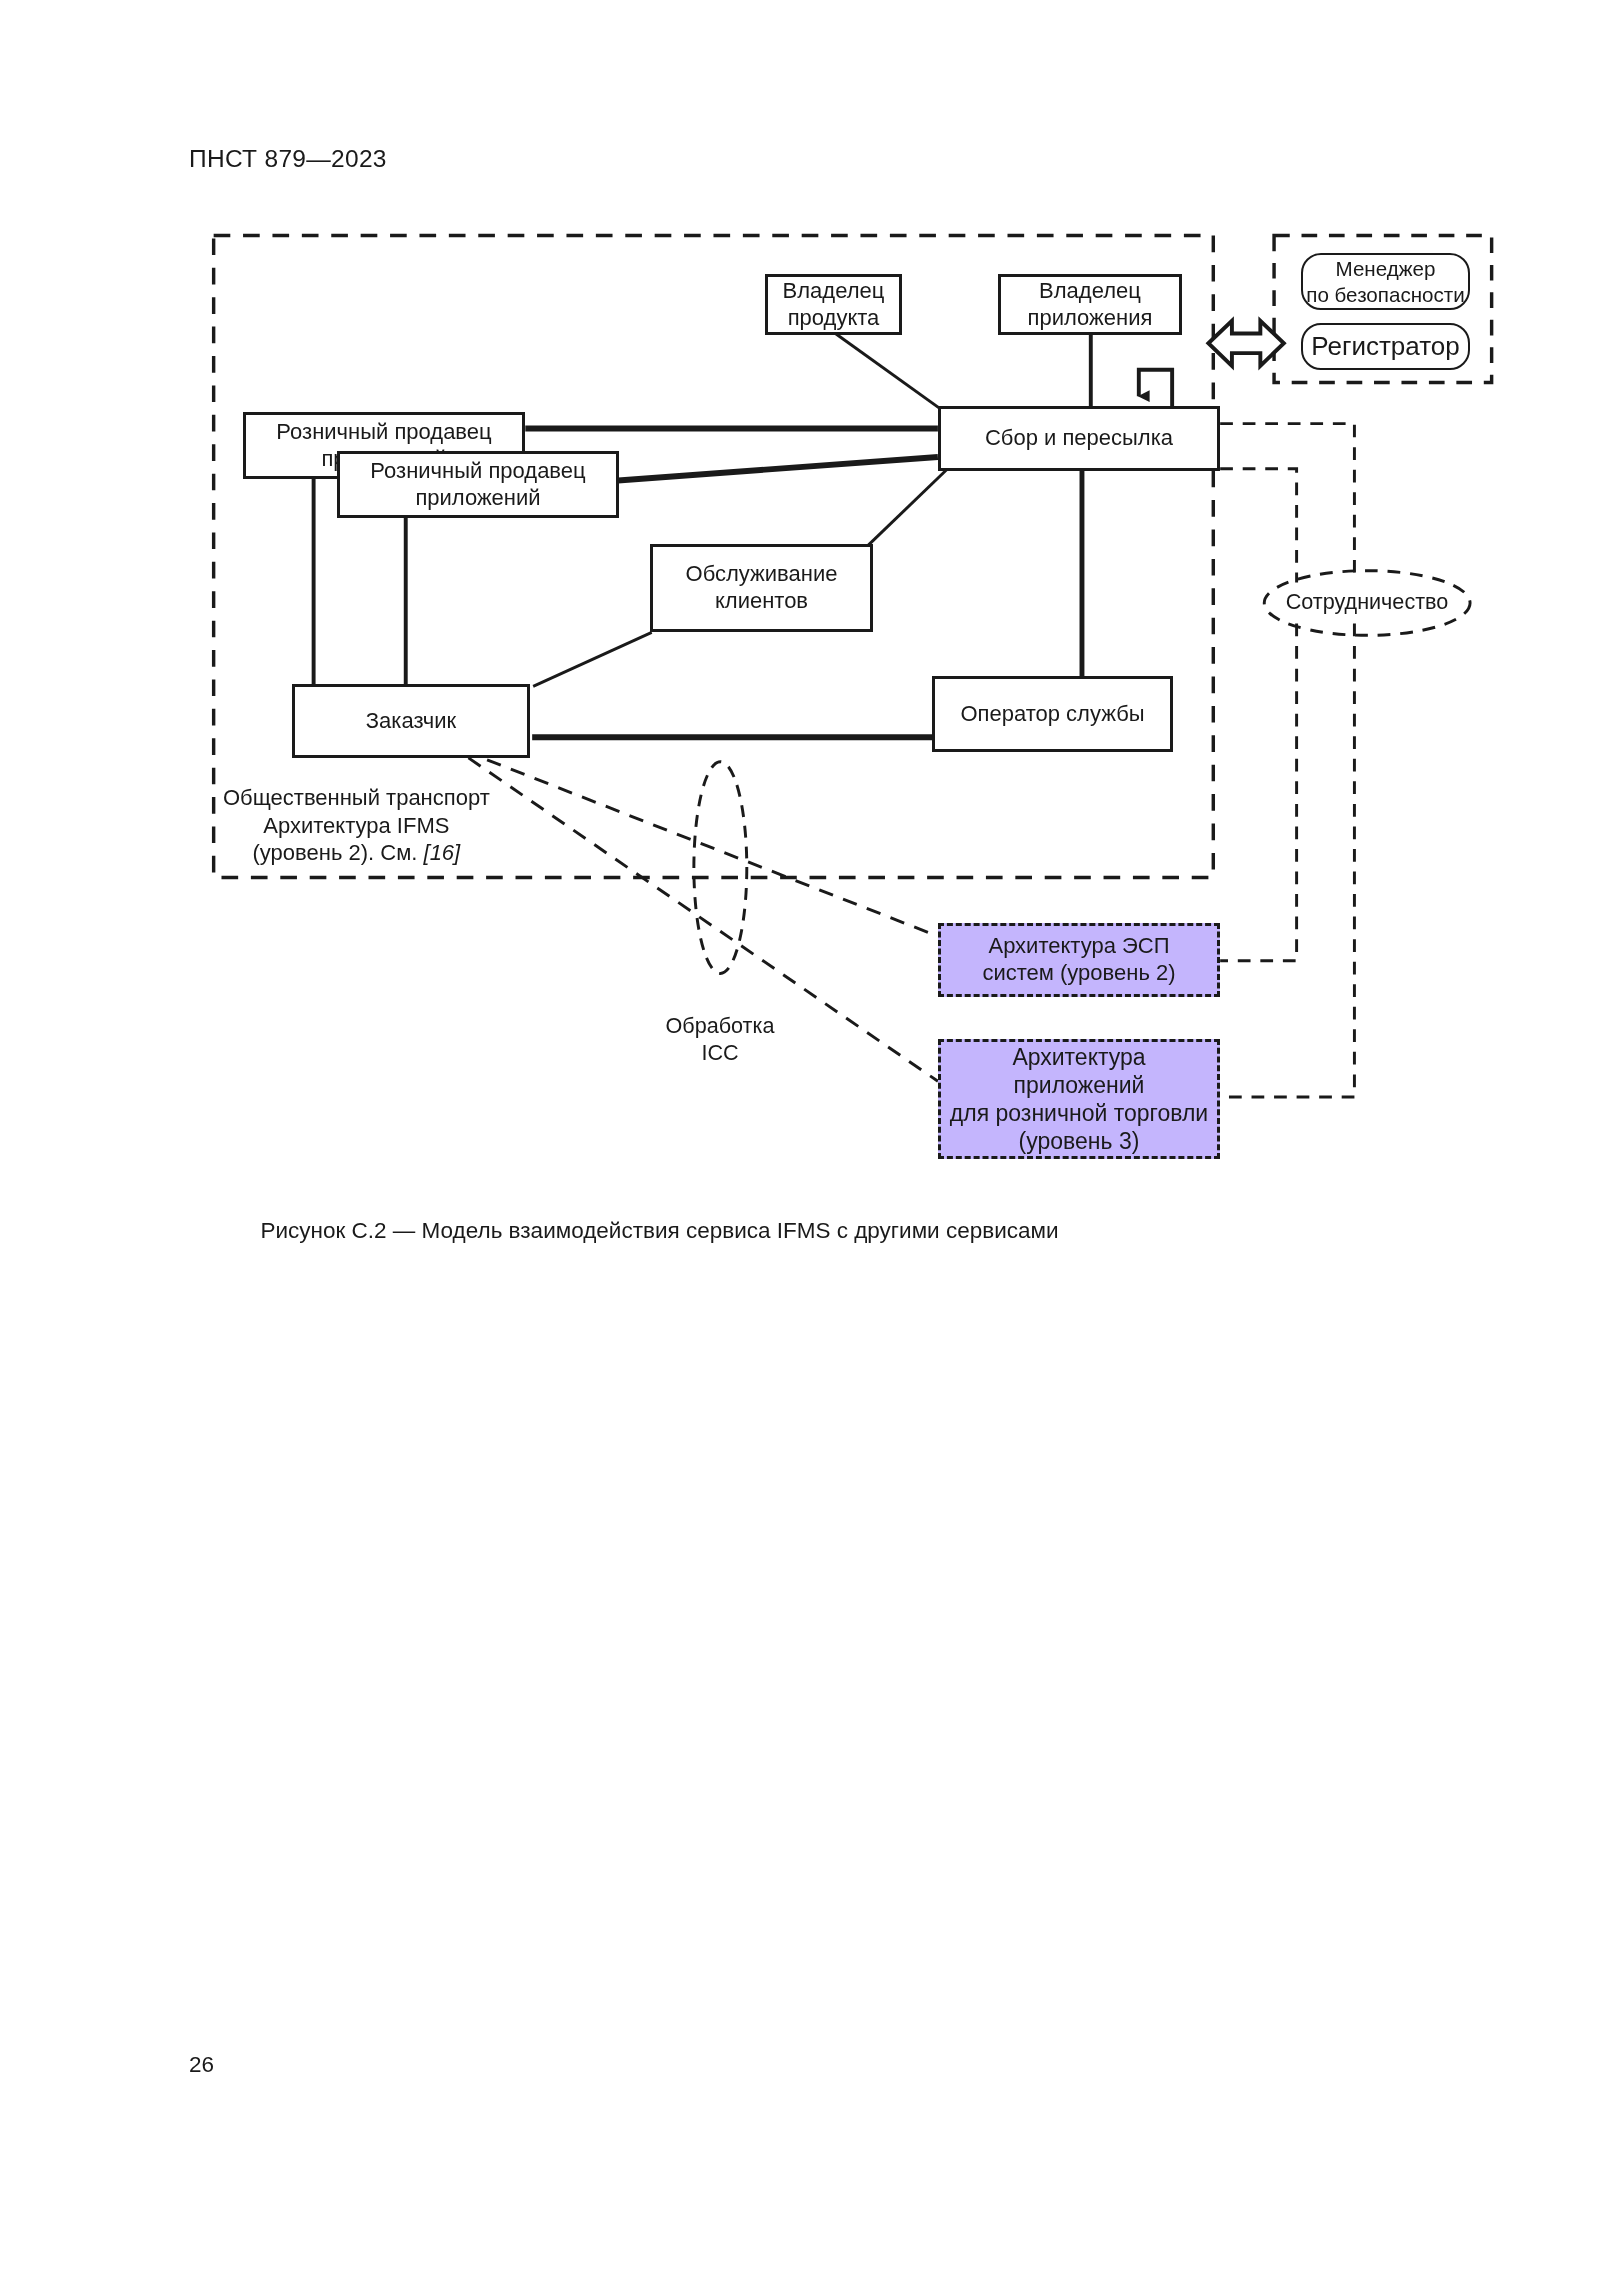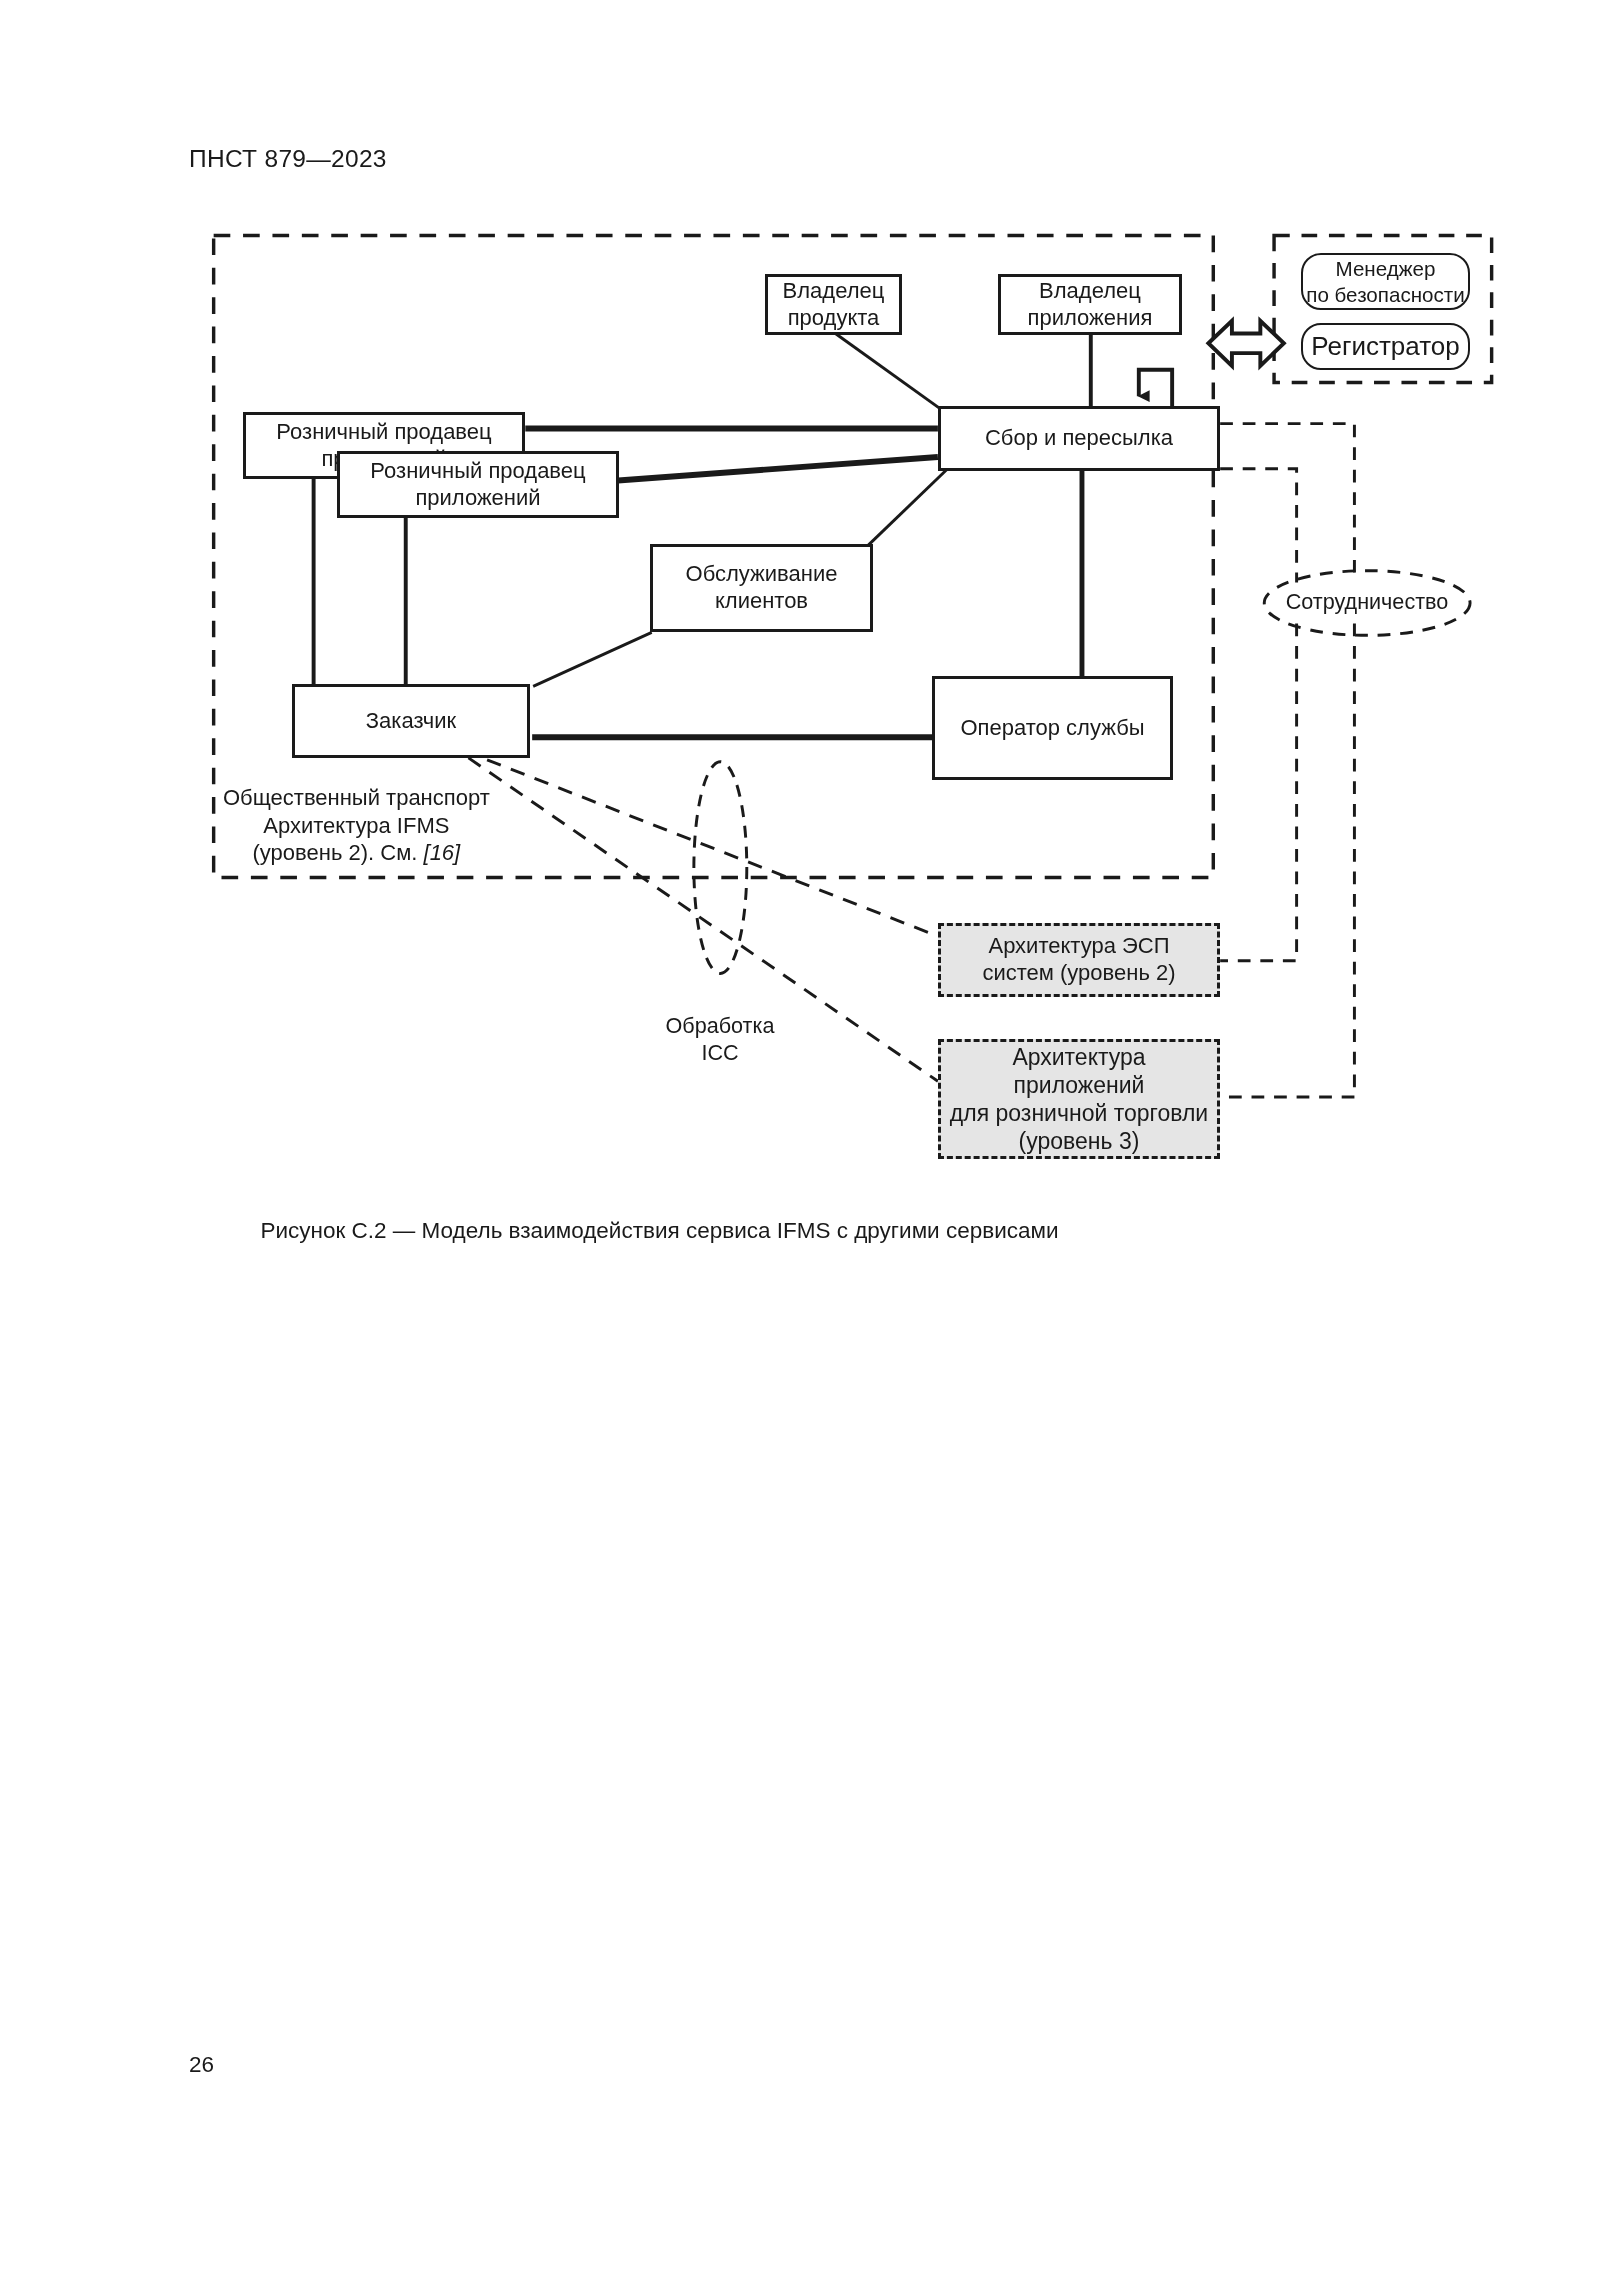--- a/index.html
+++ b/index.html
@@ -53,21 +53,21 @@
     text-align: center;
     font-size: 22px;
     line-height: 1.22;
     color: #1a1a1a;
     z-index: 5;
   }
   .node.thin { border-width: 2.9px; border-radius: 20px; }
   .dashed-node {
     position: absolute;
     box-sizing: border-box;
-    background: #e5e5e5;
+    background: #c4b5fd;
     border: 3.9px dashed #1a1a1a;
     display: flex;
     align-items: center;
     justify-content: center;
     text-align: center;
     font-size: 22px;
     line-height: 1.22;
     z-index: 6;
   }
 
@@ -201,21 +201,21 @@
 
   <div class="node" style="left:650px; top:544px; width:223px; height:88px;">
     <span style="white-space:pre-line;">Обслуживание
 клиентов</span>
   </div>
 
   <div class="node" style="left:292px; top:684px; width:238px; height:74px;">
     <span>Заказчик</span>
   </div>
 
-  <div class="node" style="left:932px; top:676px; width:241px; height:104px;">
+  <div class="node" style="left:932px; top:676px; width:241px; height:76px;">
     <span>Оператор службы</span>
   </div>
 
   <div class="dashed-node" style="left:938px; top:923px; width:282px; height:74px;">
     <span style="white-space:pre-line;">Архитектура ЭСП
 систем (уровень 2)</span>
   </div>
 
   <div class="dashed-node" style="left:938px; top:1039px; width:282px; height:120px; font-size:23px;">
     <span style="white-space:pre-line;">Архитектура

